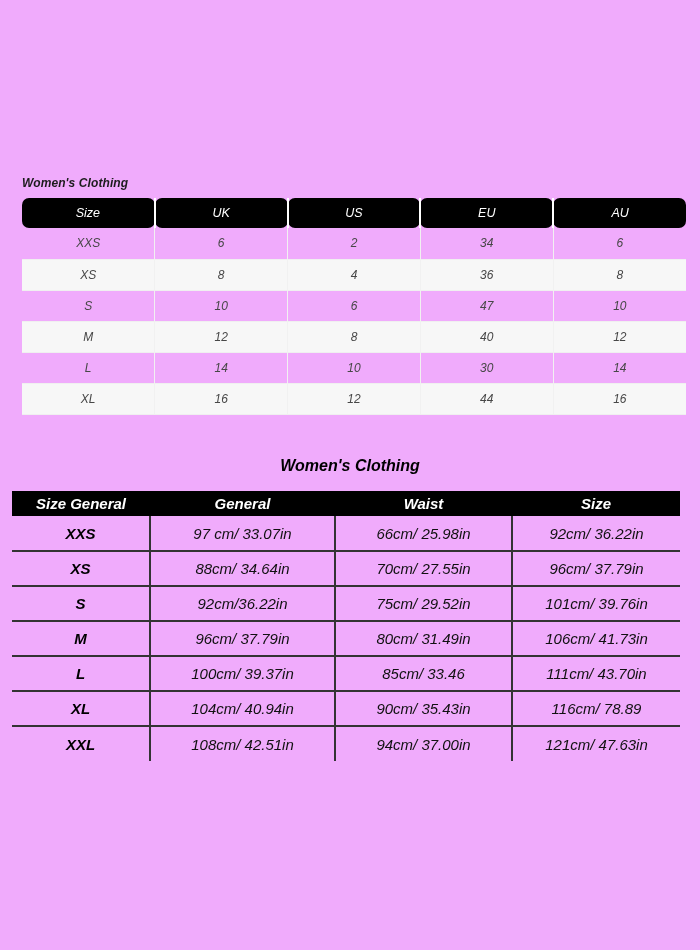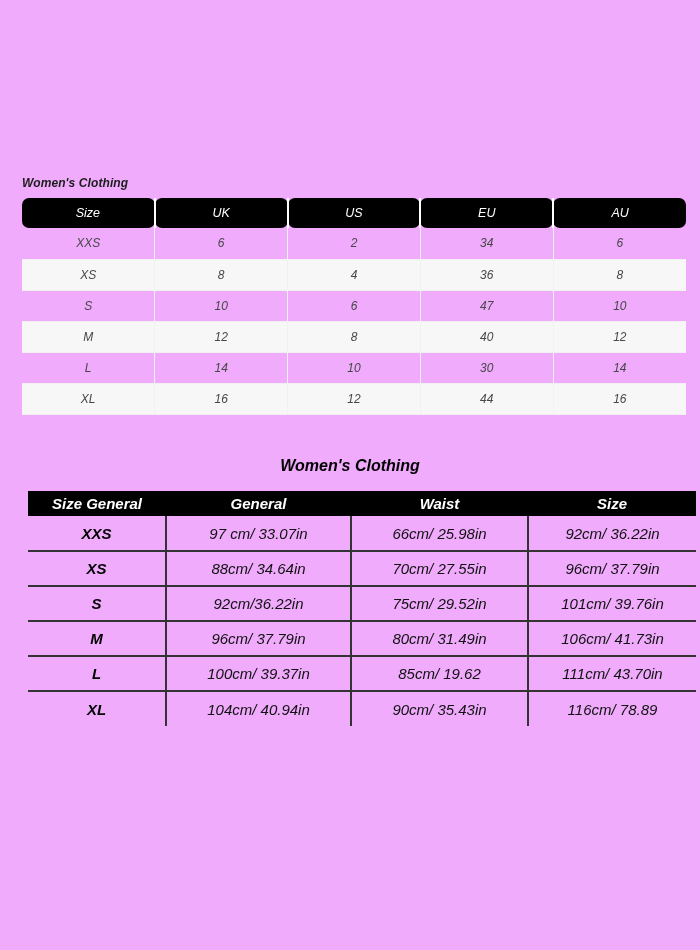--- a/index.html
+++ b/index.html
@@ -40,21 +40,21 @@
   table.intl tbody tr:last-child td { border-bottom: 1px solid #f0f0f0; }
   table.intl tbody tr:nth-child(even) td { background: #f7f7f7; }
 
   
   .section-measure { position: absolute; top: 0; left: 0; width: 700px; }
   .measure-title {
     position: absolute; top: 457px; left: 0; width: 700px;
     text-align: center; font-size: 16px; font-weight: 700; color: #000000;
   }
   table.measure {
-    position: absolute; top: 491px; left: 28px;
+    position: absolute; top: 491px; left: 12px;
     width: 668px; border-collapse: collapse; table-layout: fixed;
   }
   table.measure col.c0 { width: 138px; }
   table.measure col.c1 { width: 185px; }
   table.measure col.c2 { width: 177px; }
   table.measure col.c3 { width: 168px; }
   table.measure th {
     background: #000000; color: #ffffff;
     font-weight: 700; font-size: 15px;
     height: 25px; text-align: center;
@@ -171,26 +171,32 @@
         </tr>
         <tr>
           <td class="size-label">M</td>
           <td>96cm/ 37.79in</td>
           <td>80cm/ 31.49in</td>
           <td>106cm/ 41.73in</td>
         </tr>
         <tr>
           <td class="size-label">L</td>
           <td>100cm/ 39.37in</td>
-          <td>85cm/ 19.62</td>
+          <td>85cm/ 33.46</td>
           <td>111cm/ 43.70in</td>
         </tr>
         <tr>
           <td class="size-label">XL</td>
           <td>104cm/ 40.94in</td>
           <td>90cm/ 35.43in</td>
           <td>116cm/ 78.89</td>
         </tr>
+        <tr>
+          <td class="size-label">XXL</td>
+          <td>108cm/ 42.51in</td>
+          <td>94cm/ 37.00in</td>
+          <td>121cm/ 47.63in</td>
+        </tr>
       </tbody>
     </table>
   </div>
 
 </div>
 
 </body></html>

